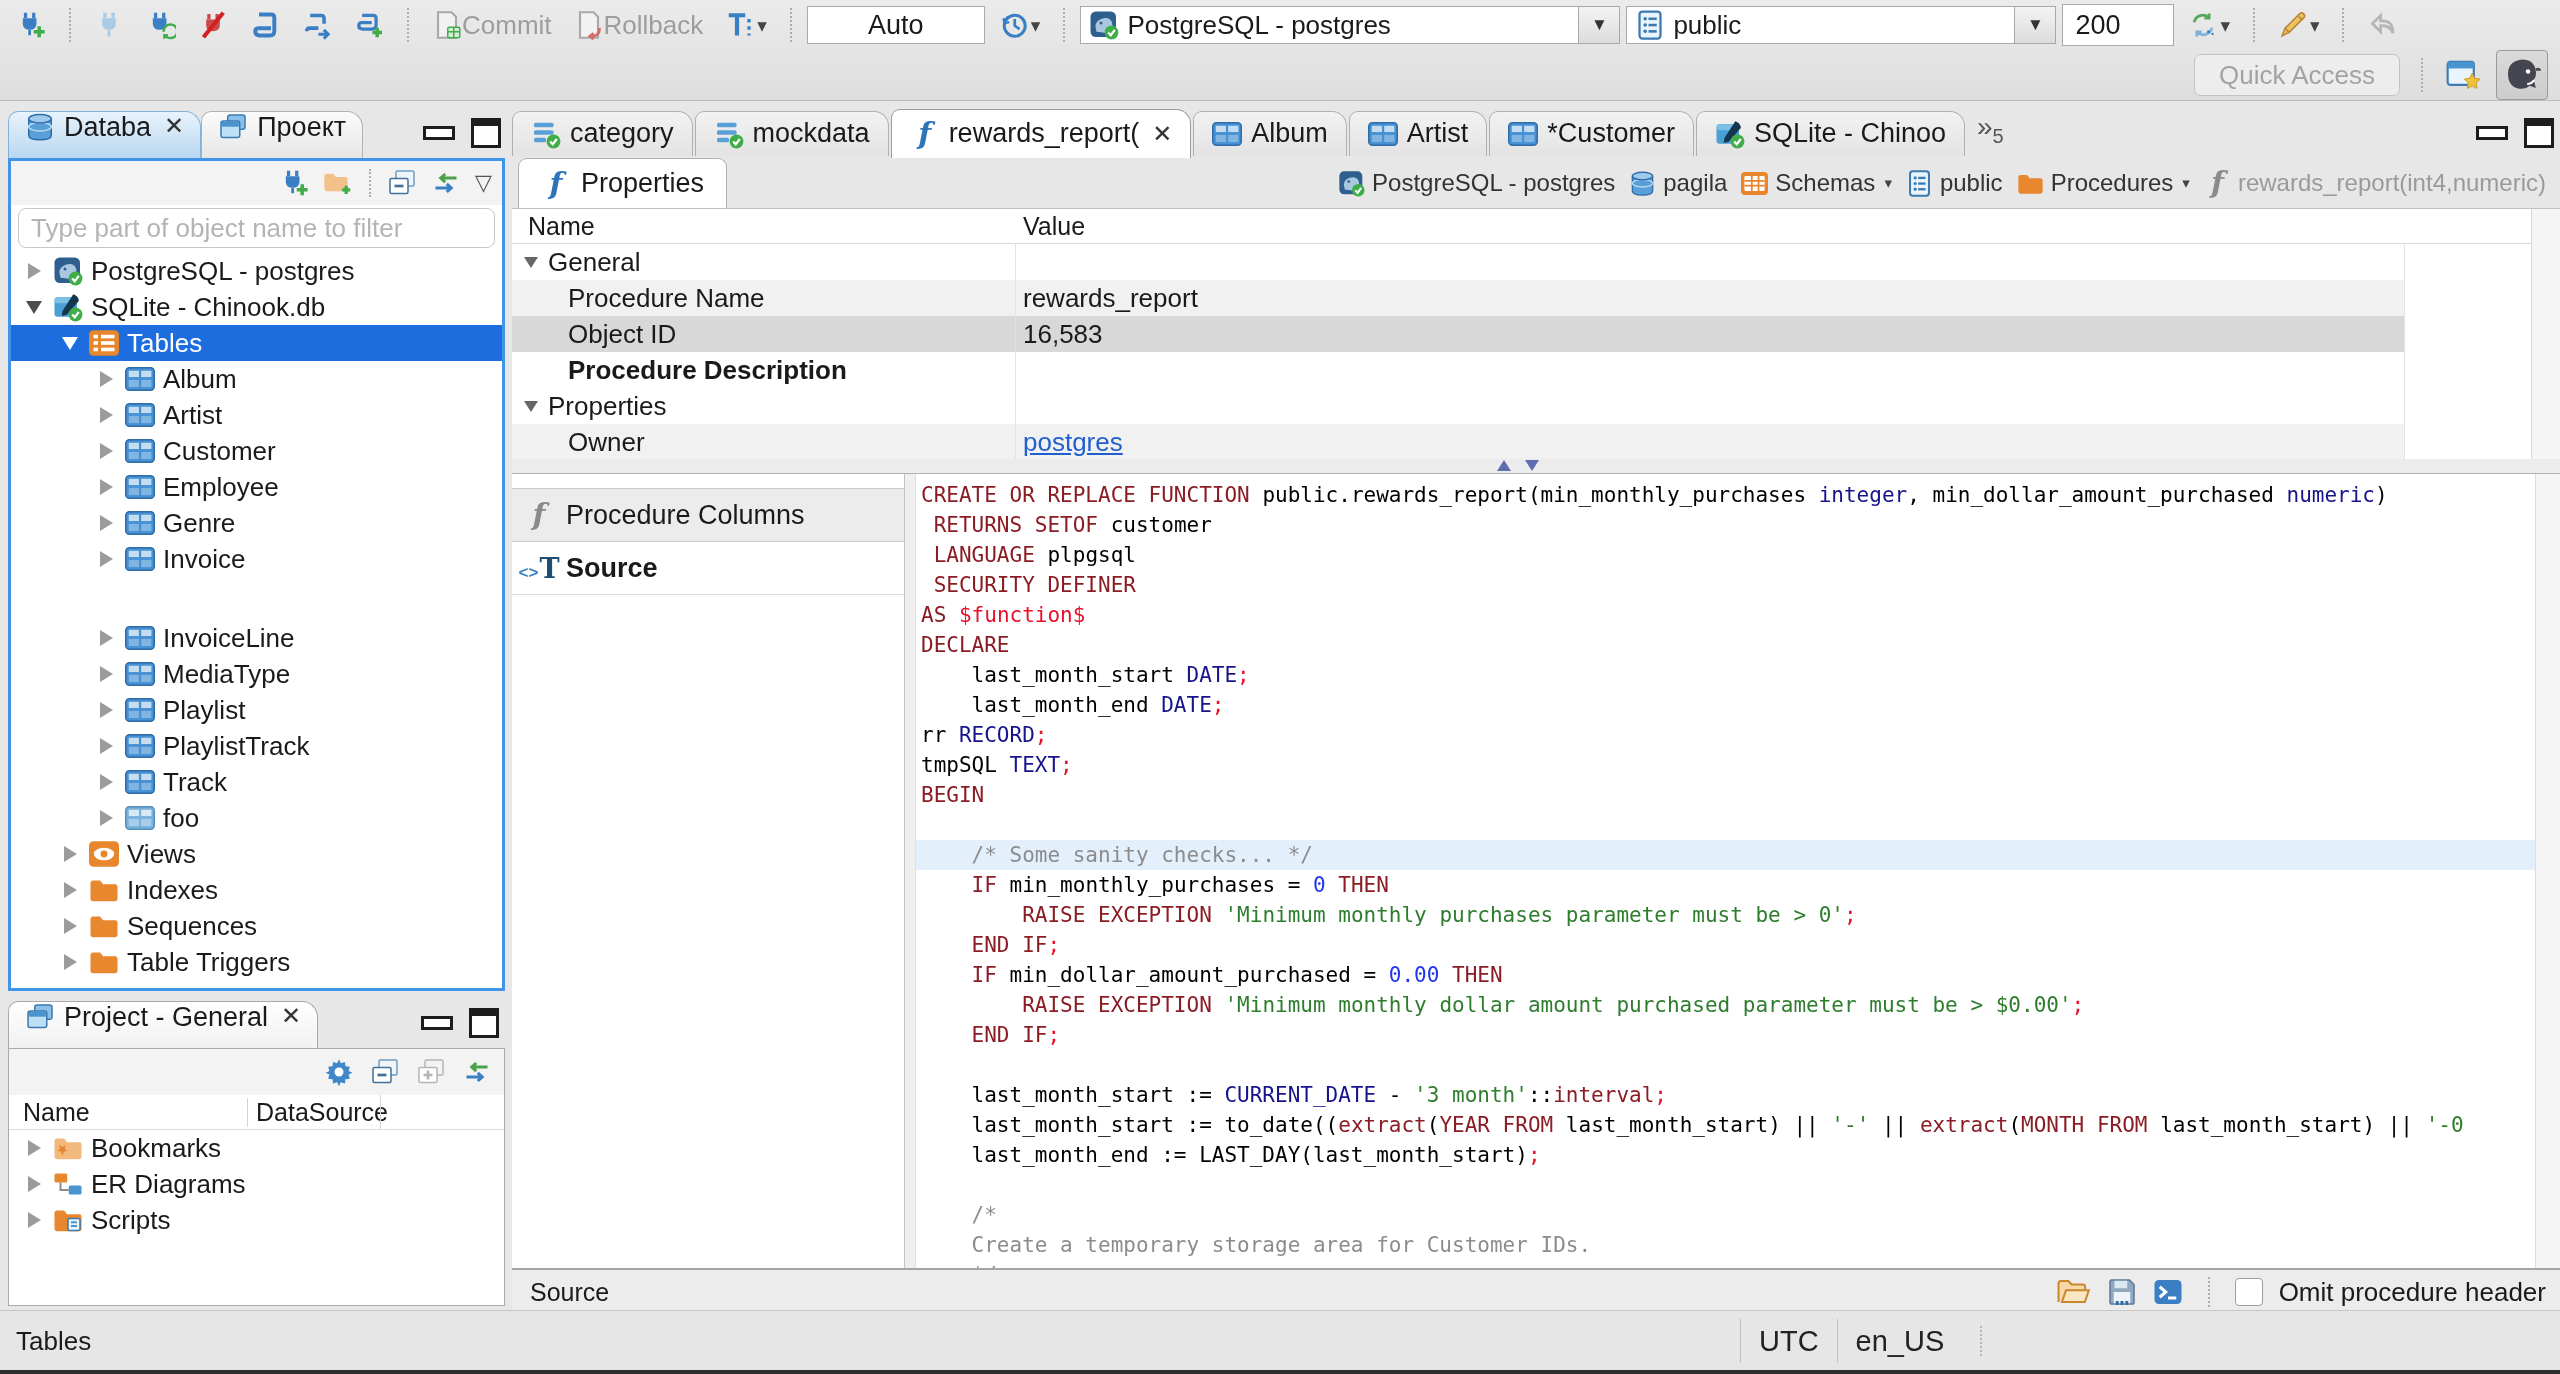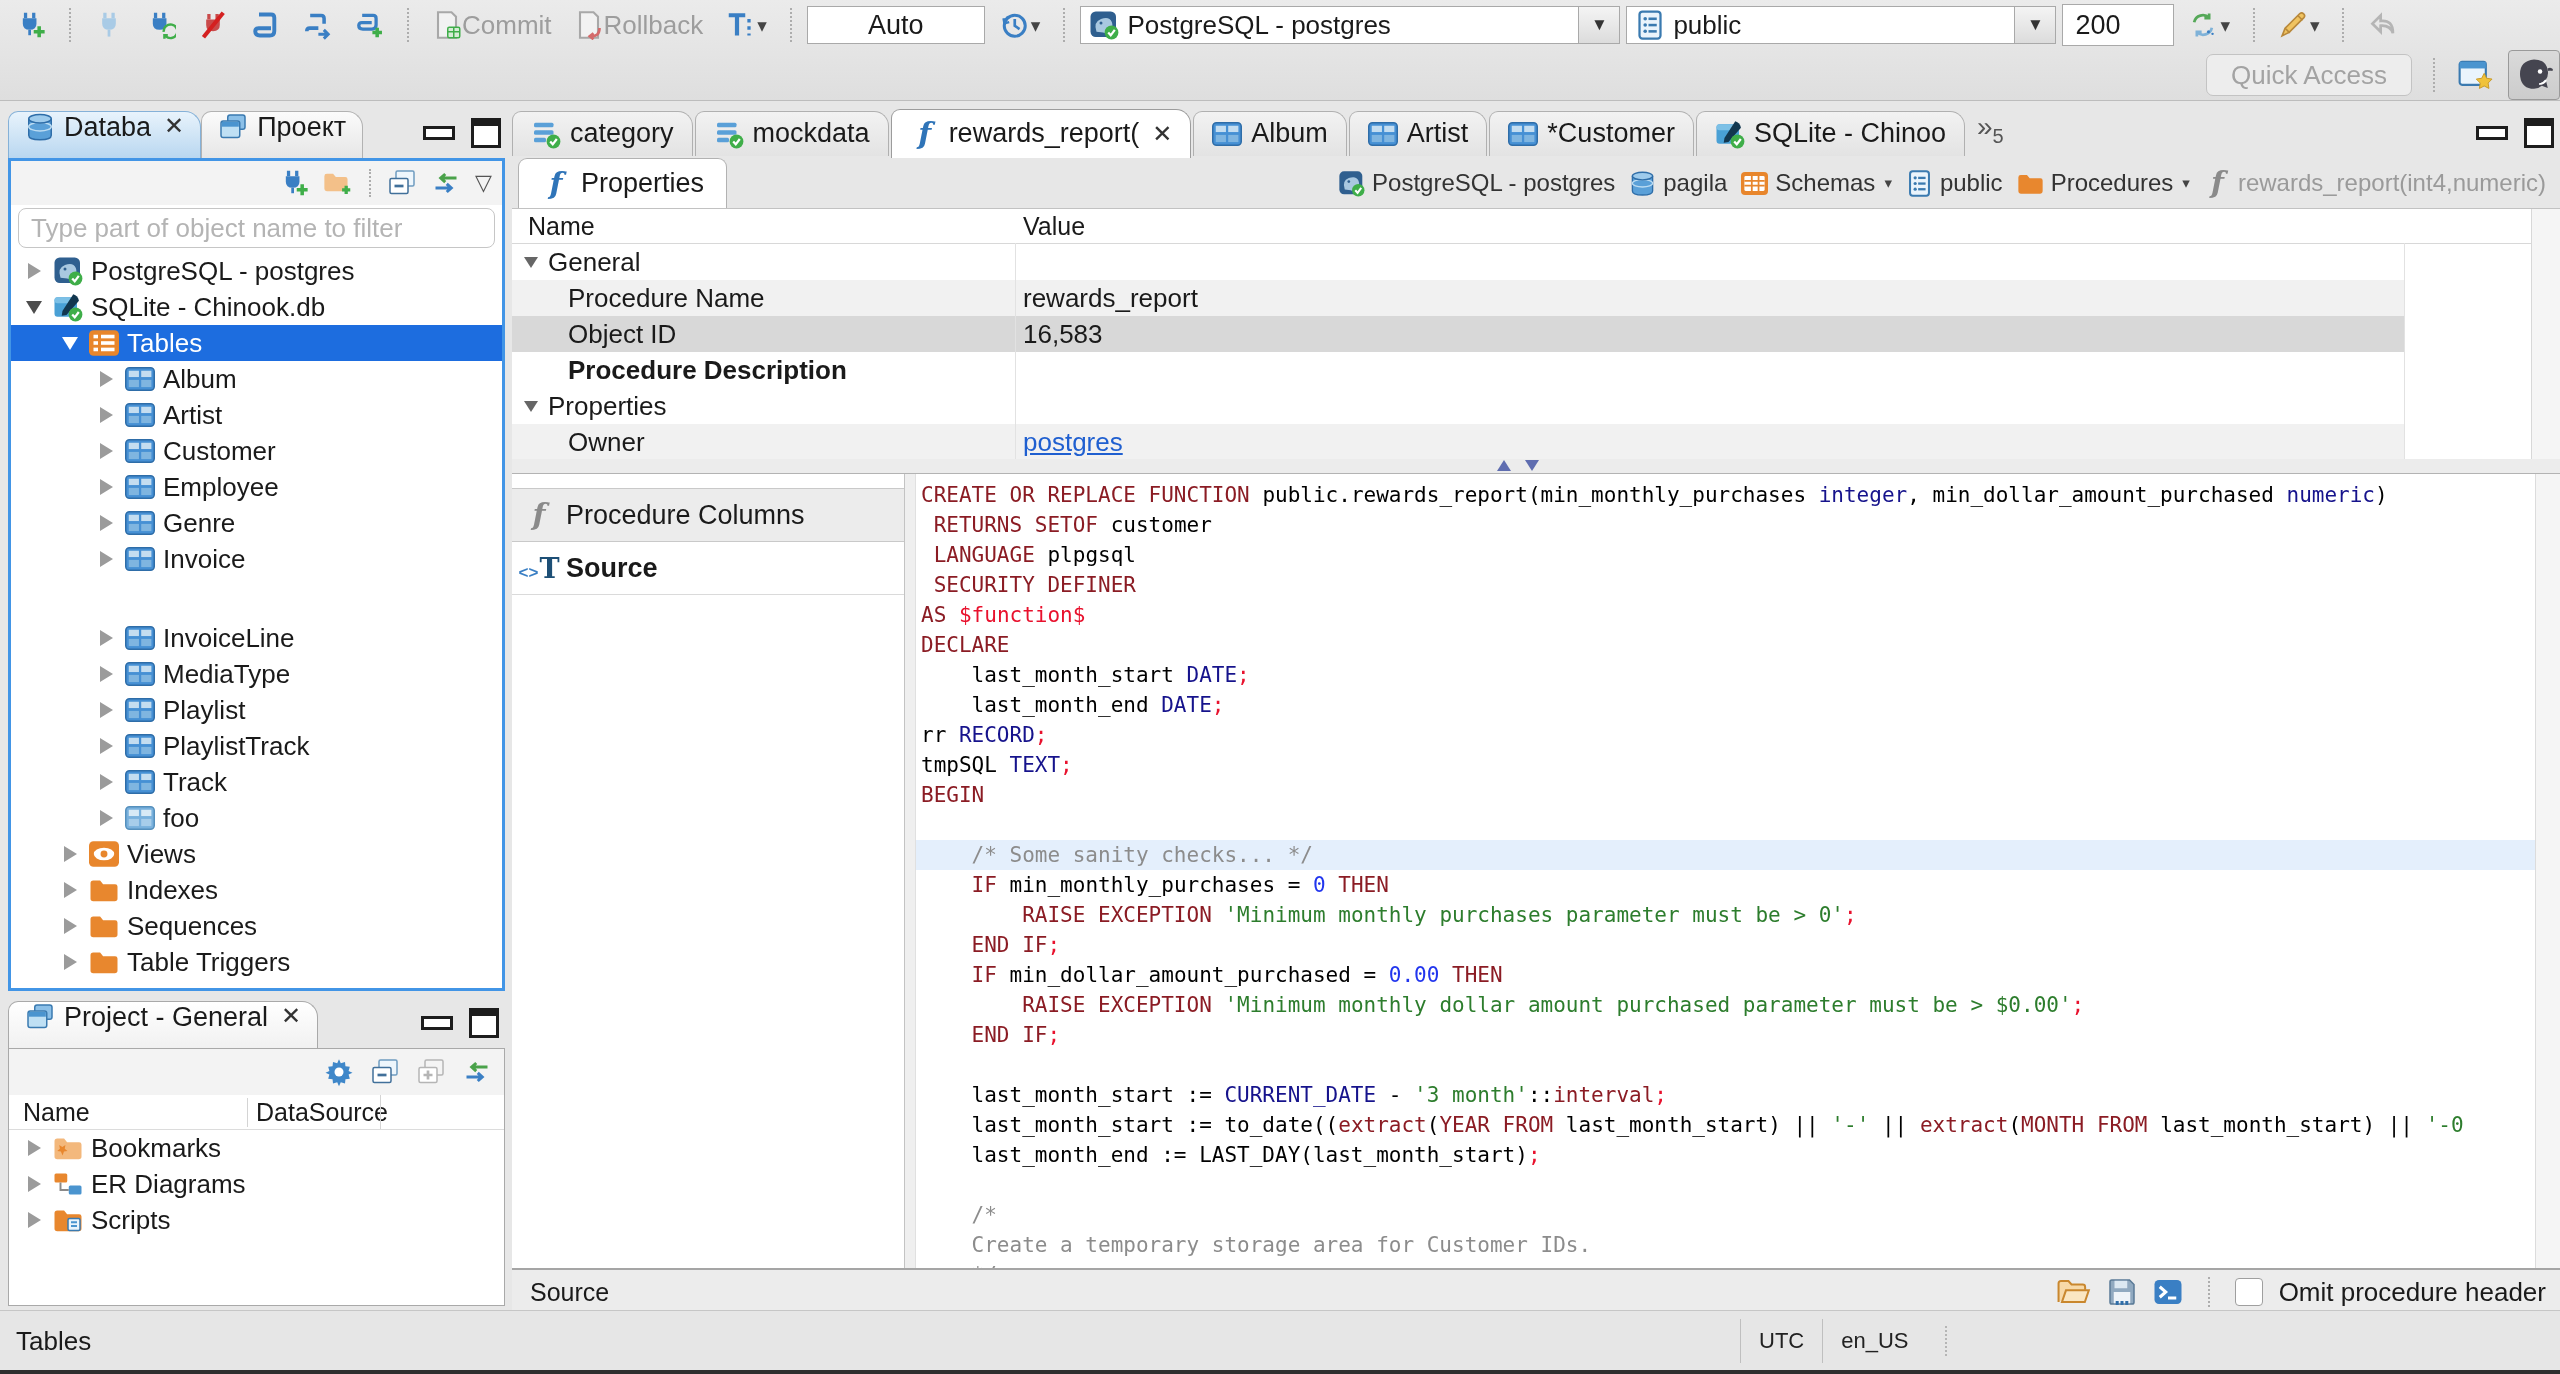--- a/index.html
+++ b/index.html
@@ -7,21 +7,21 @@
        font-family:"Liberation Sans",sans-serif;font-size:26px;color:#1a1a1a;}
   .ic{display:inline-flex;width:30px;height:30px;align-items:center;justify-content:center;flex:none;}
   .ic svg{width:100%;height:100%;display:block;}
   .fico{font-family:"DejaVu Serif",serif;font-style:italic;font-weight:bold;font-size:30px;line-height:1;}
   .srcico{display:inline-flex;align-items:baseline;gap:1px;line-height:1;}
   
   .chrome{position:absolute;left:0;top:0;width:2560px;height:100px;
           background:linear-gradient(#ebebeb,#dedede);border-bottom:1px solid #bdbdbd;}
   .tb-row{display:flex;align-items:center;}
   .tb-row1{height:50px;padding-left:8px;gap:6px;}
-  .tb-row2{height:50px;gap:12px;}
+  .tb-row2{height:50px;padding-right:12px;gap:12px;}
   .tsep{width:0;height:34px;border-left:2px dotted #adadad;margin:0 9px;flex:none;}
   .tbtn{display:flex;align-items:center;gap:0;background:transparent;border:none;padding:4px 8px;
         font-family:inherit;font-size:26px;color:#2a2a2a;}
   .tbtn .tlabel{white-space:nowrap;}
   .tbtn.disabled .tlabel{color:#9d9d9d;}
   .caret{font-size:19px;color:#444;margin-left:2px;}
   .combo{display:flex;align-items:center;background:#fff;border:1px solid #a9a9a9;height:38px;box-sizing:border-box;}
   .auto-combo{width:178px;justify-content:center;font-size:27px;}
   .icon-combo{padding-left:8px;gap:8px;}
   .combo-text{flex:1;white-space:nowrap;overflow:hidden;}
@@ -132,21 +132,21 @@
   
   .src-footer{height:44px;background:#ececec;border-top:2px solid #a5a5a5;display:flex;align-items:center;
               padding:0 14px 0 18px;gap:16px;font-size:25px;}
   .src-footer .flex1{flex:1;}
   .checkbox{display:inline-block;width:26px;height:26px;background:#fff;border:1.5px solid #9f9f9f;border-radius:4px;}
   .omit-label{font-size:26px;}
   
   .statusbar{position:absolute;left:0;top:1310px;width:2560px;height:60px;background:#e6e6e6;border-top:1px solid #c6c6c6;}
   .sb-left{position:absolute;left:16px;top:0;height:60px;display:flex;align-items:center;font-size:26px;color:#1a1a1a;}
   .sb-right{position:absolute;left:1740px;top:8px;height:44px;display:flex;align-items:center;}
-  .sb-seg{height:44px;display:flex;align-items:center;padding:0 18px;font-size:22px;color:#222;}
+  .sb-seg{height:44px;display:flex;align-items:center;padding:0 18px;font-size:29px;color:#222;}
   .sb-seg.tz{border-left:1px solid #bfbfbf;border-right:1px solid #bfbfbf;}
   .sb-grip{width:0;height:30px;border-left:2px dotted #b5b5b5;margin-left:18px;}
   .bottom-edge{position:absolute;left:0;top:1370px;width:2560px;height:4px;background:#2e2e2e;}
 </style>
 </head>
 <body>
 
 <div id="app">
 
   <div class="chrome">

